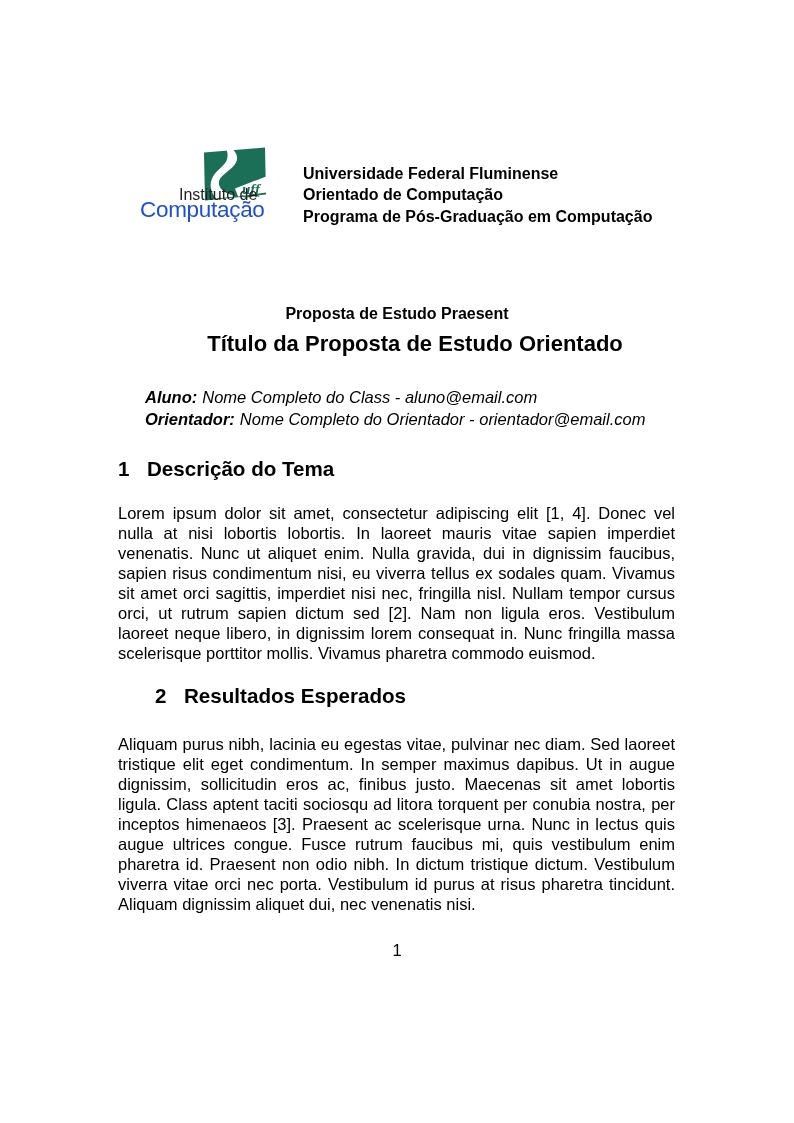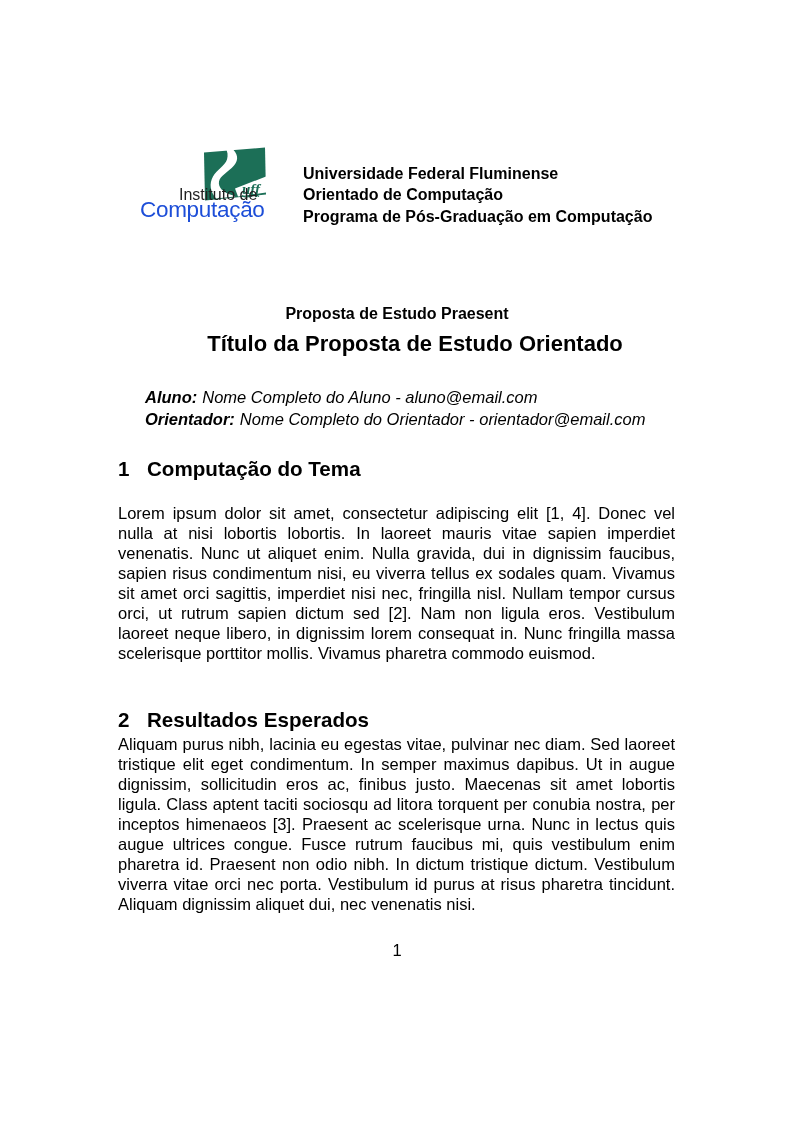--- a/index.html
+++ b/index.html
@@ -39,21 +39,21 @@
     position:absolute;left:145px;top:386px;
     font-size:16.5px;font-style:italic;line-height:22px;white-space:nowrap;
   }
   .plabel{font-weight:700;margin-right:5px;}
   
   .sec-heading{
     position:absolute;left:118px;margin:0;
     font-size:20.6px;font-weight:700;white-space:nowrap;
   }
   .sec-1{top:457px;}
-  .sec-2{top:708px;}
+  .sec-2{top:684px;margin-left:37px;}
   .secnum{display:inline-block;min-width:29px;}
   .para{
     position:absolute;left:118px;width:557px;margin:0;
     font-size:16.5px;line-height:20px;text-align:justify;
   }
   .para-1{top:503px;}
   .para-2{top:734px;}
   
   .pagenum{
     position:absolute;left:0;top:941px;width:794px;
@@ -81,29 +81,29 @@
     <div>Universidade Federal Fluminense</div>
     <div>Orientado de Computação</div>
     <div>Programa de Pós-Graduação em Computação</div>
   </div>
 
   <div class="subtitle">Proposta de Estudo Praesent</div>
   <div class="doc-title">Título da Proposta de Estudo Orientado</div>
 
   <div class="people">
     <div>
-      <span class="plabel">Aluno:</span><span>Nome Completo do Aluno - aluno@email.com</span>
+      <span class="plabel">Aluno:</span><span>Nome Completo do Class - aluno@email.com</span>
     </div>
     <div>
       <span class="plabel">Orientador:</span><span>Nome Completo do Orientador - orientador@email.com</span>
     </div>
   </div>
 
   <h2 class="sec-heading sec-1">
-    <span class="secnum">1</span><span>Computação do Tema</span>
+    <span class="secnum">1</span><span>Descrição do Tema</span>
   </h2>
   <p class="para para-1">Lorem ipsum dolor sit amet, consectetur adipiscing elit [1, 4]. Donec vel nulla at nisi lobortis lobortis. In laoreet mauris vitae sapien imperdiet venenatis. Nunc ut aliquet enim. Nulla gravida, dui in dignissim faucibus, sapien risus condi­mentum nisi, eu viverra tellus ex sodales quam. Vivamus sit amet orci sagittis, imperdiet nisi nec, fringilla nisl. Nullam tempor cursus orci, ut rutrum sapien dic­tum sed [2]. Nam non ligula eros. Vestibulum laoreet neque libero, in dignissim lorem consequat in. Nunc fringilla massa scelerisque porttitor mollis. Vivamus pharetra commodo euismod.</p>
 
   <h2 class="sec-heading sec-2">
     <span class="secnum">2</span><span>Resultados Esperados</span>
   </h2>
   <p class="para para-2">Aliquam purus nibh, lacinia eu egestas vitae, pulvinar nec diam. Sed laoreet tristique elit eget condimentum. In semper maximus dapibus. Ut in augue dig­nissim, sollicitudin eros ac, finibus justo. Maecenas sit amet lobortis ligula. Class aptent taciti sociosqu ad litora torquent per conubia nostra, per incep­tos himenaeos [3]. Praesent ac scelerisque urna. Nunc in lectus quis augue ultrices congue. Fusce rutrum faucibus mi, quis vestibulum enim pharetra id. Praesent non odio nibh. In dictum tristique dictum. Vestibulum viverra vitae orci nec porta. Vestibulum id purus at risus pharetra tincidunt. Aliquam dignissim aliquet dui, nec venenatis nisi.</p>
 
   <div class="pagenum">1</div>
 

